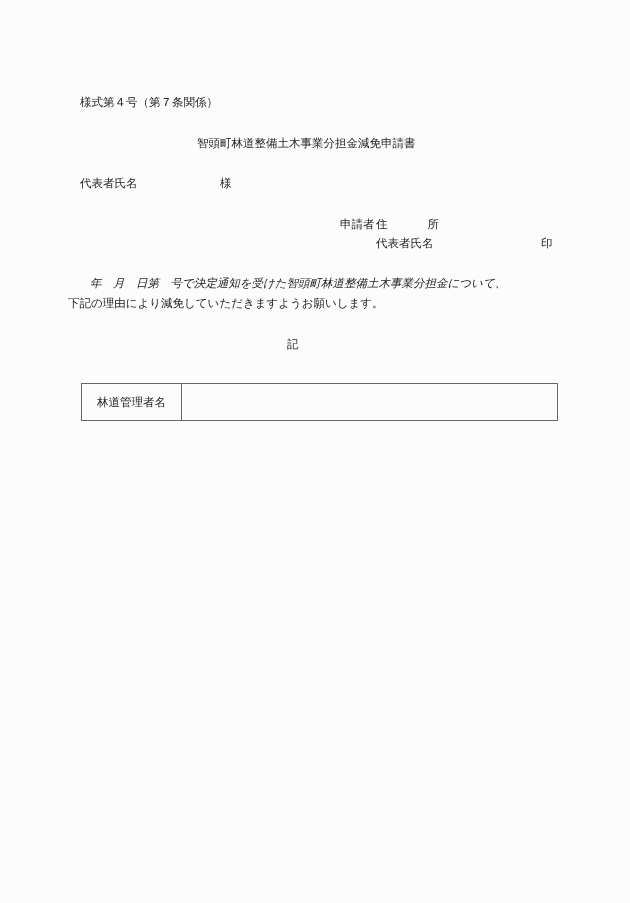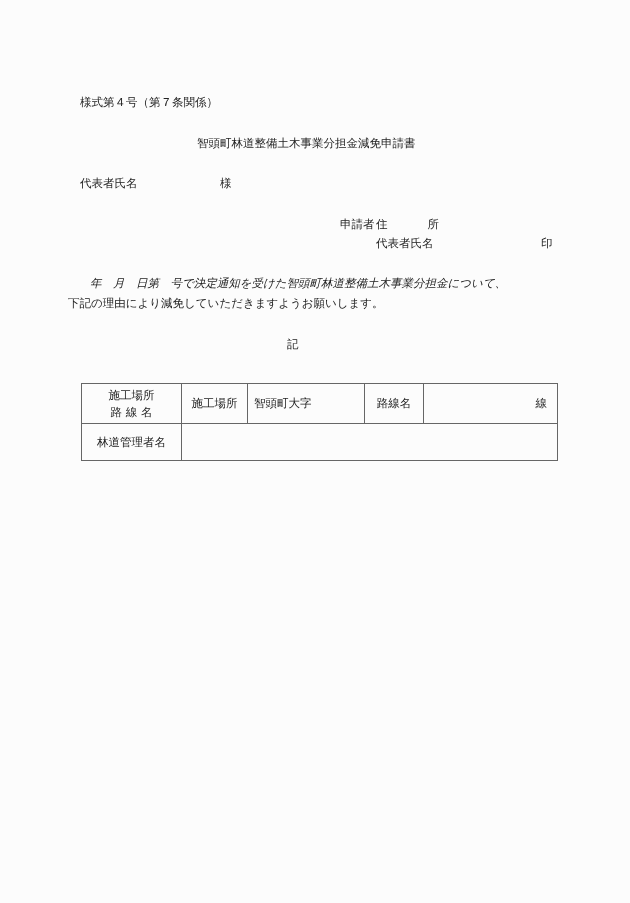--- a/index.html
+++ b/index.html
@@ -78,28 +78,18 @@
 
 <table class="form-table">
   <colgroup>
     <col style="width:100px">
     <col style="width:66px">
     <col style="width:117px">
     <col style="width:59px">
     <col style="width:134px">
   </colgroup>
   <tbody>
-  <tr class="row2">
-    <td class="hdr">
-      <div>施工場所</div>
-      <div>路 線 名</div>
-    </td>
-    <td class="hdr">施工場所</td>
-    <td class="pad-l">智頭町大字</td>
-    <td class="hdr">路線名</td>
-    <td class="pad-r">線</td>
-  </tr>
   <tr class="row3">
     <td class="hdr">林道管理者名</td>
     <td colspan="4" class="pad-l"></td>
   </tr>
 </tbody>
   </table>
 
 </body></html>

